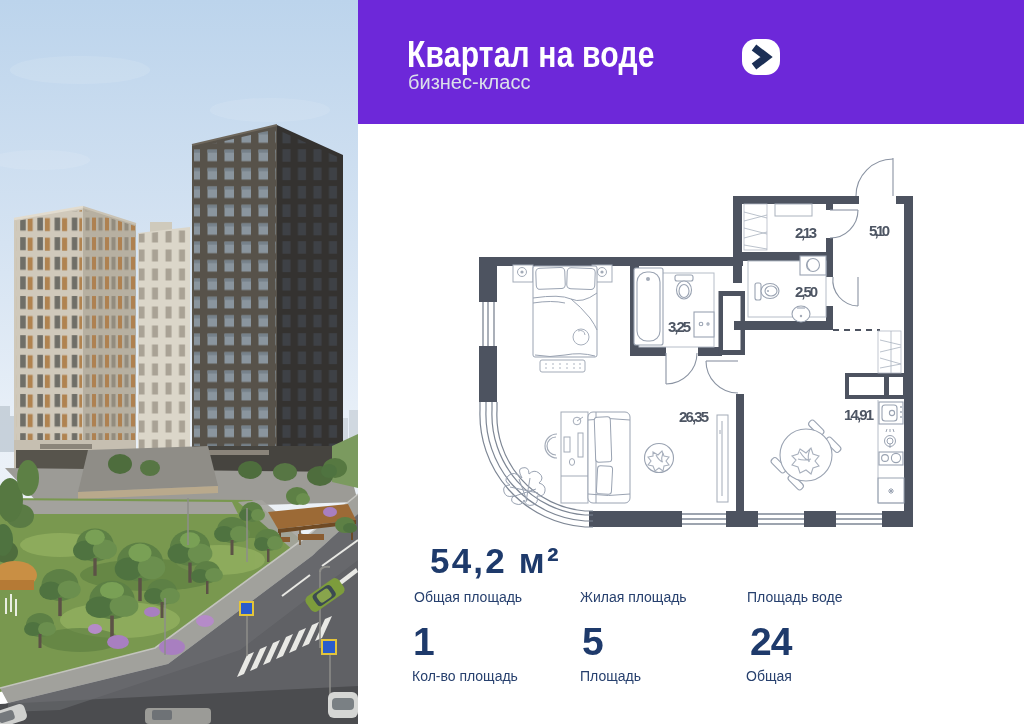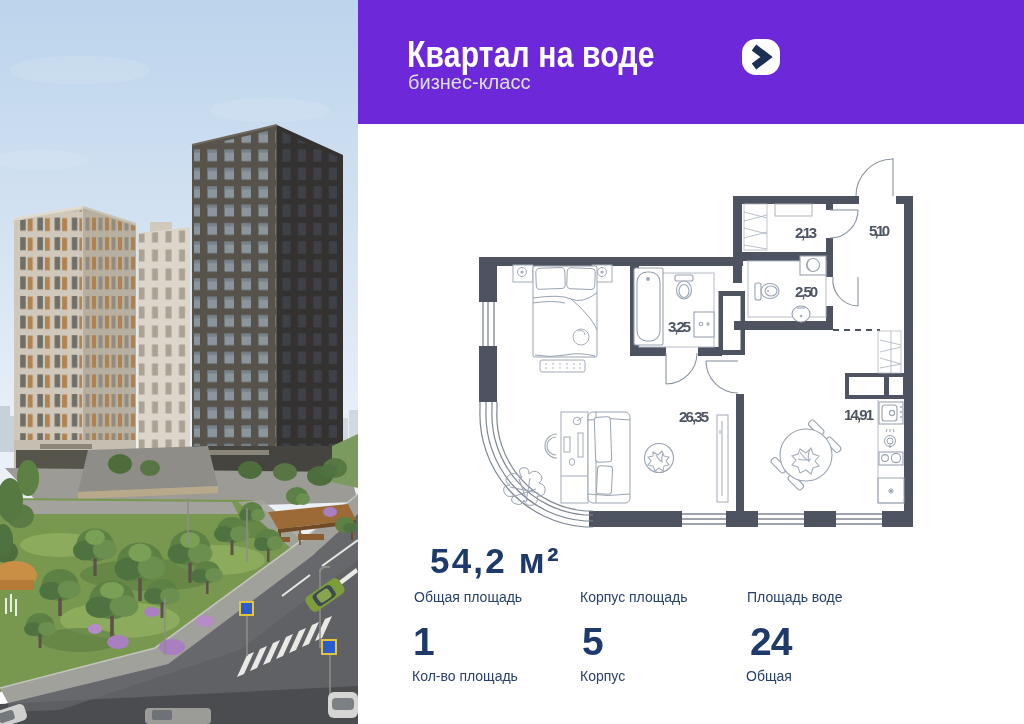--- a/index.html
+++ b/index.html
@@ -632,29 +632,29 @@
     <text x="844" y="420" textLength="30">14,91</text>
   </g>
 </svg>
 
 <div class="stats">
 
   <div class="bignum" style="left:430px;top:543px;">54,2 м²</div>
 
   <div class="lbl" style="left:414px;top:590px;">Общая площадь</div>
 
-  <div class="lbl" style="left:580px;top:590px;">Корпус площадь</div>
+  <div class="lbl" style="left:580px;top:590px;">Жилая площадь</div>
 
   <div class="lbl" style="left:747px;top:590px;">Площадь воде</div>
 
   <div class="bignum" style="left:413px;top:622px;font-size:39px;letter-spacing:0;">1</div>
 
   <div class="bignum" style="left:582px;top:622px;font-size:39px;letter-spacing:0;">5</div>
 
   <div class="bignum" style="left:750px;top:622px;font-size:39px;letter-spacing:-1px;">24</div>
 
   <div class="lbl" style="left:412px;top:669px;">Кол-во площадь</div>
 
-  <div class="lbl" style="left:580px;top:669px;">Корпус</div>
+  <div class="lbl" style="left:580px;top:669px;">Площадь</div>
 
   <div class="lbl" style="left:746px;top:669px;">Общая</div>
 </div>
 </div>
 
 </body></html>

